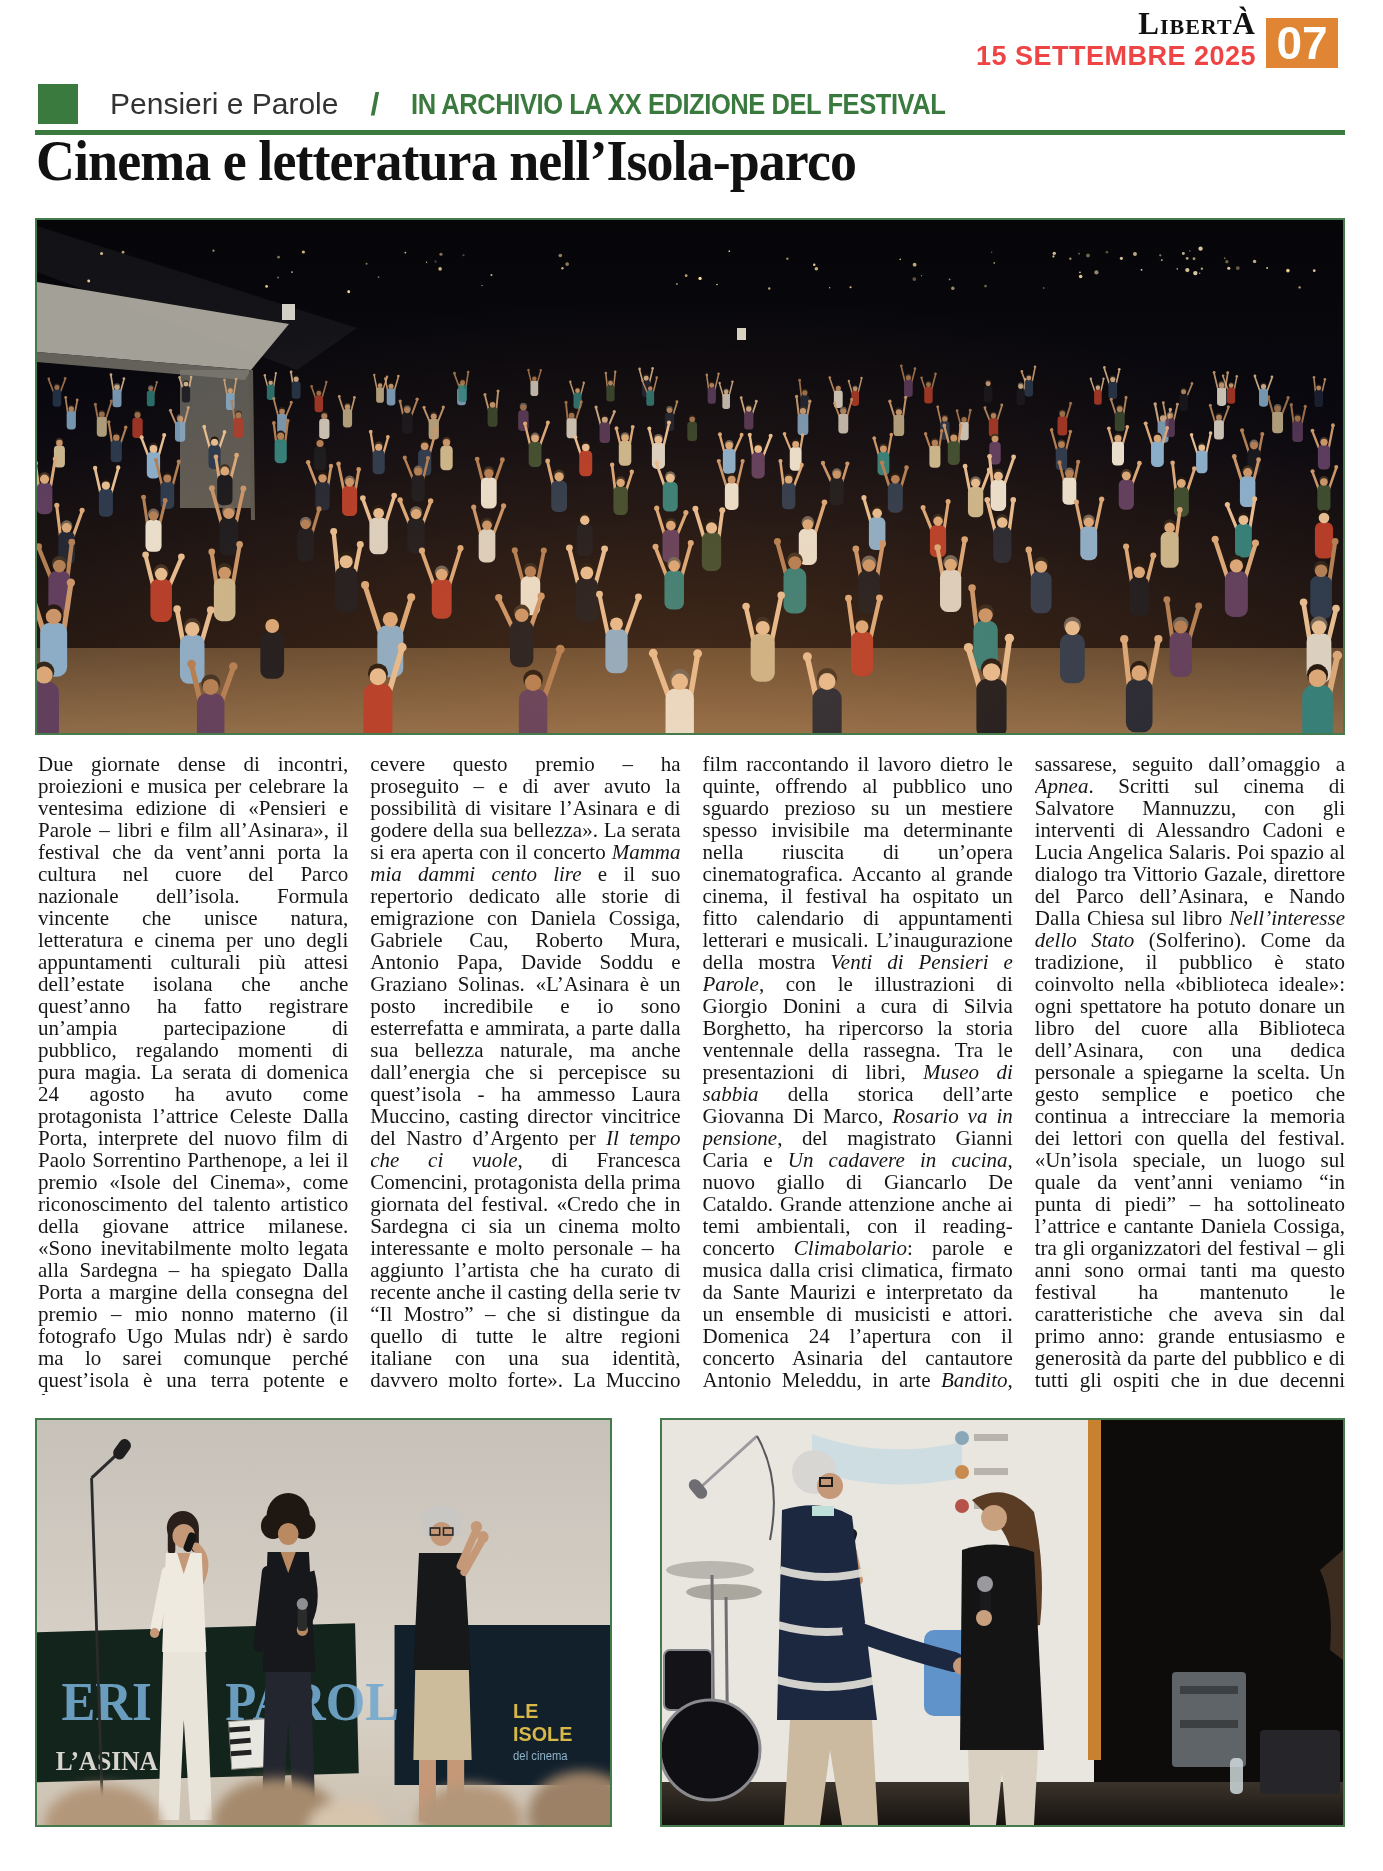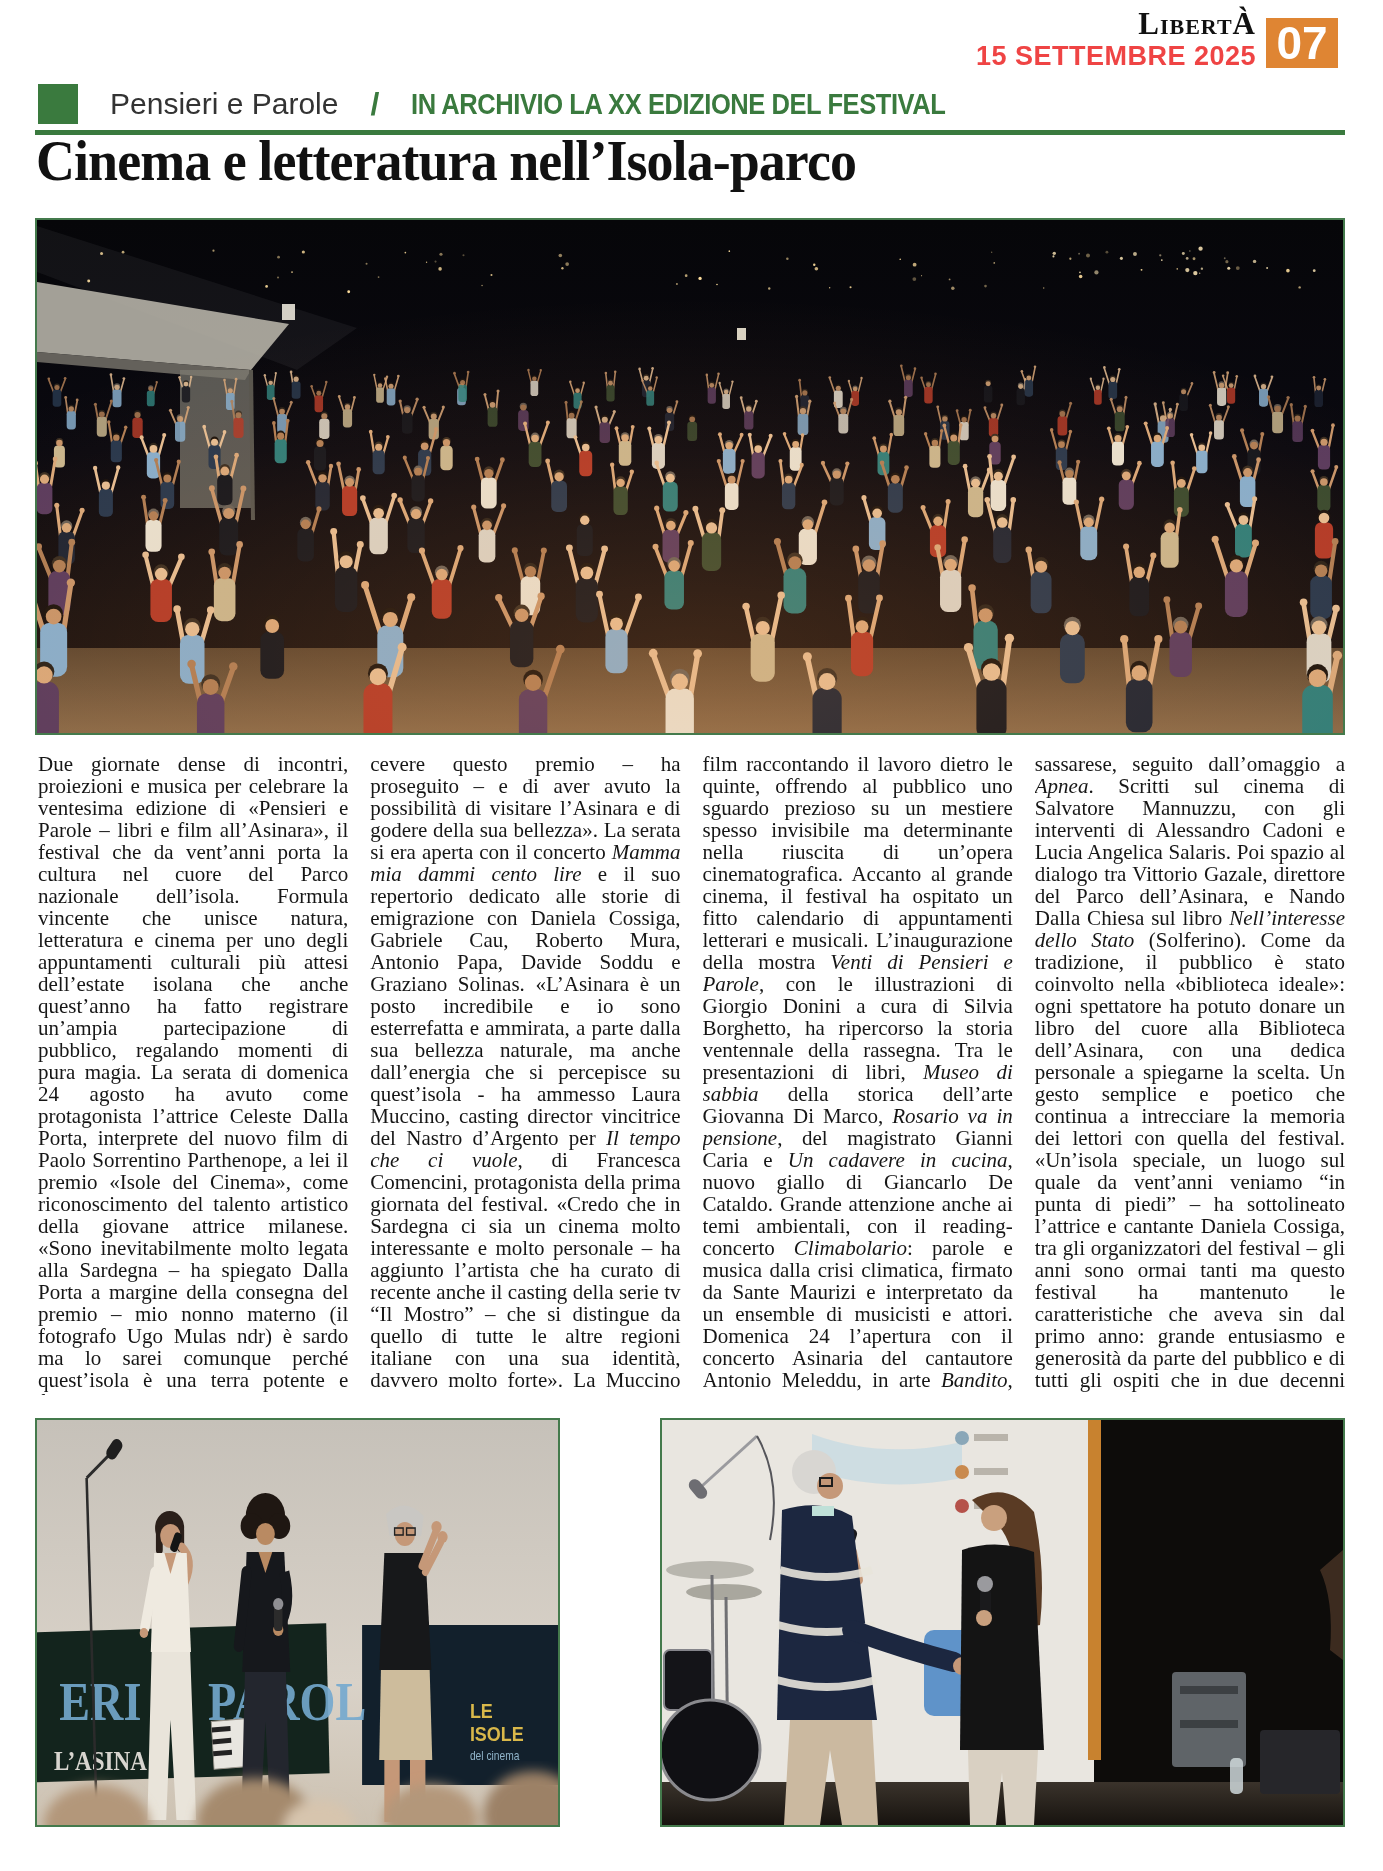--- a/index.html
+++ b/index.html
@@ -29,21 +29,21 @@
   
   .headline{position:absolute;top:131px;left:36px;margin:0;font-family:"Liberation Serif",serif;
         font-weight:bold;font-size:58px;color:#111;letter-spacing:-1px;white-space:nowrap;
         transform:scaleX(.93);transform-origin:left top;line-height:1.05;}
 
   
   figure{margin:0;}
   .main-photo{position:absolute;top:218px;left:35px;width:1310px;height:517px;
         border:2px solid #447a4c;box-sizing:border-box;background:#07070a;}
   .main-photo svg{display:block;width:100%;height:100%;}
-  .photo-left{position:absolute;top:1418px;left:35px;width:525px;height:409px;
+  .photo-left{position:absolute;top:1418px;left:35px;width:577px;height:409px;
         border:2px solid #447a4c;box-sizing:border-box;background:#cfc9c0;}
   .photo-right{position:absolute;top:1418px;left:660px;width:685px;height:409px;
         border:2px solid #447a4c;box-sizing:border-box;background:#e9e6e0;}
   .photo-left svg,.photo-right svg{display:block;width:100%;height:100%;}
 
   
   .article{position:absolute;top:753px;left:38px;width:1307px;display:flex;gap:22px;}
   .col{flex:1;height:642px;overflow:hidden;text-align:justify;
         font-size:21px;line-height:22px;color:#161616;}
   .col em{}

